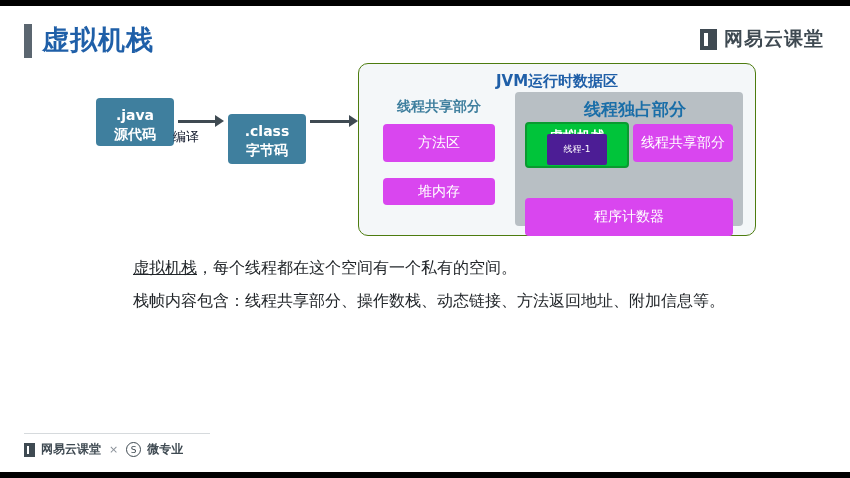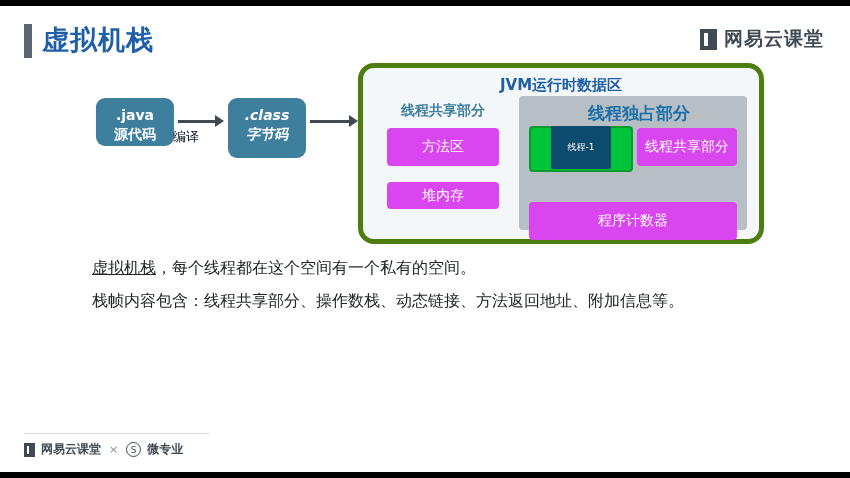--- a/index.html
+++ b/index.html
@@ -71,31 +71,31 @@
     font-weight: bold;
     letter-spacing: 1px;
   }
 
   
   .diagram { position: absolute; left: 0; top: 0; width: 850px; height: 240px; }
 
   .node-java, .node-class {
     position: absolute;
     background: #3f7f9e;
-    border-radius: 9px;
+    border-radius: 4px;
     color: #ffffff;
     text-align: center;
     font-size: 14px;
     font-weight: bold;
     line-height: 19px;
     padding-top: 8px;
     box-sizing: border-box;
   }
   .node-java { left: 96px; top: 92px; width: 78px; height: 48px; }
-  .node-class { left: 228px; top: 92px; width: 78px; height: 60px; font-style: italic; }
+  .node-class { left: 228px; top: 108px; width: 78px; height: 50px; }
 
   .arrow1, .arrow2 {
     position: absolute;
     top: 112px;
     height: 7px;
   }
   .arrow1 { left: 178px; width: 46px; }
   .arrow2 { left: 310px; width: 48px; }
   .arrow1::before, .arrow2::before {
     content: "";
@@ -122,22 +122,22 @@
     font-family: Liberation Mono, monospace;
   }
 
   .jvm-panel {
     position: absolute;
     left: 358px;
     top: 57px;
     width: 396px;
     height: 171px;
     background: #f4f7f9;
-    border: 5px solid #4d7c0f;
-    border-radius: 16px;
+    border: 1px solid #4d7c0f;
+    border-radius: 10px;
   }
   .jvm-title {
     position: absolute;
     left: 0;
     top: 8px;
     width: 396px;
     text-align: center;
     font-size: 15px;
     font-weight: bold;
     color: #1f5fa8;
@@ -207,38 +207,39 @@
     font-weight: bold;
     text-decoration: underline;
   }
   .vmstack-sub {
     position: absolute;
     left: 20px;
     bottom: 1px;
     width: 60px;
     text-align: center;
     font-size: 9px;
-    background: #0c4a6e;
+    background: #4c1d95;
     color: #ffffff;
     border-radius: 2px;
-    padding: 15px 0;
+    padding: 9px 0;
   }
 
   
   .body-text {
     position: absolute;
     left: 92px;
     top: 245px;
     width: 700px;
   }
   .body-line {
     font-size: 16px;
     color: #22262a;
     line-height: 33px;
     white-space: nowrap;
+    margin-left: 41px;
   }
   .body-line u { text-decoration: underline; }
 
   
   .footer {
     position: absolute;
     left: 24px;
     bottom: 14px;
     display: flex;
     align-items: center;

